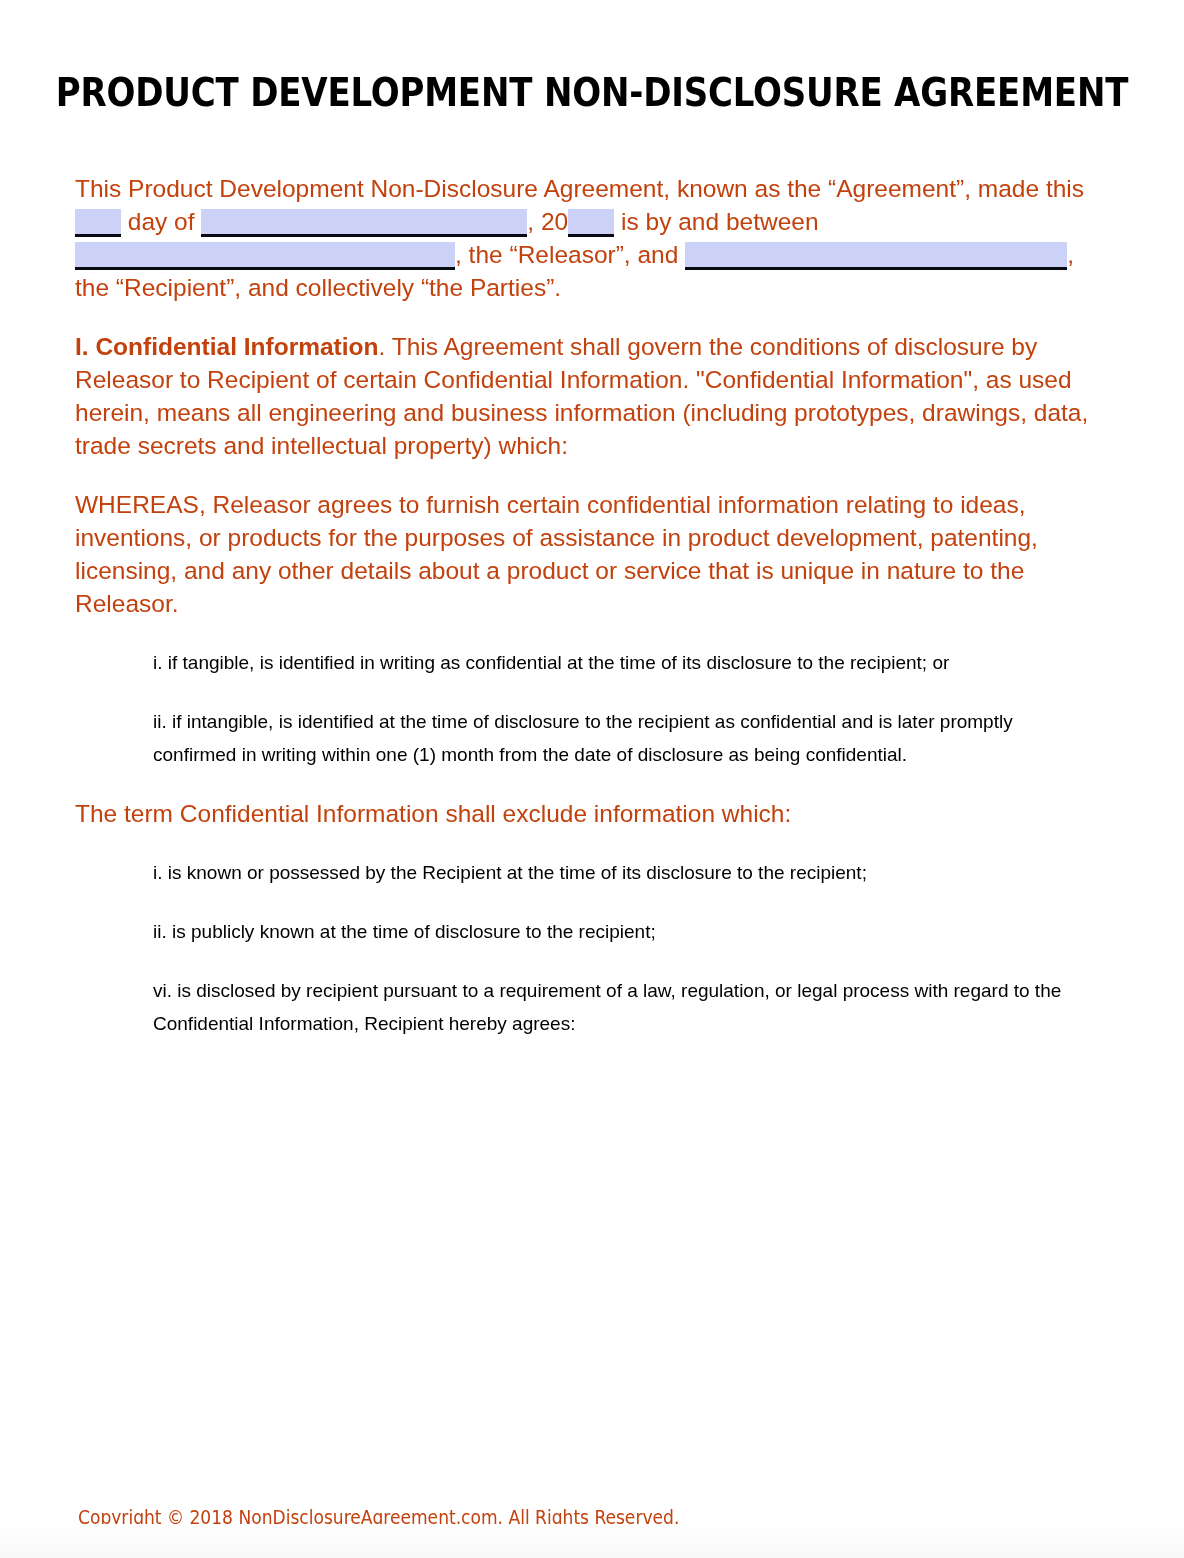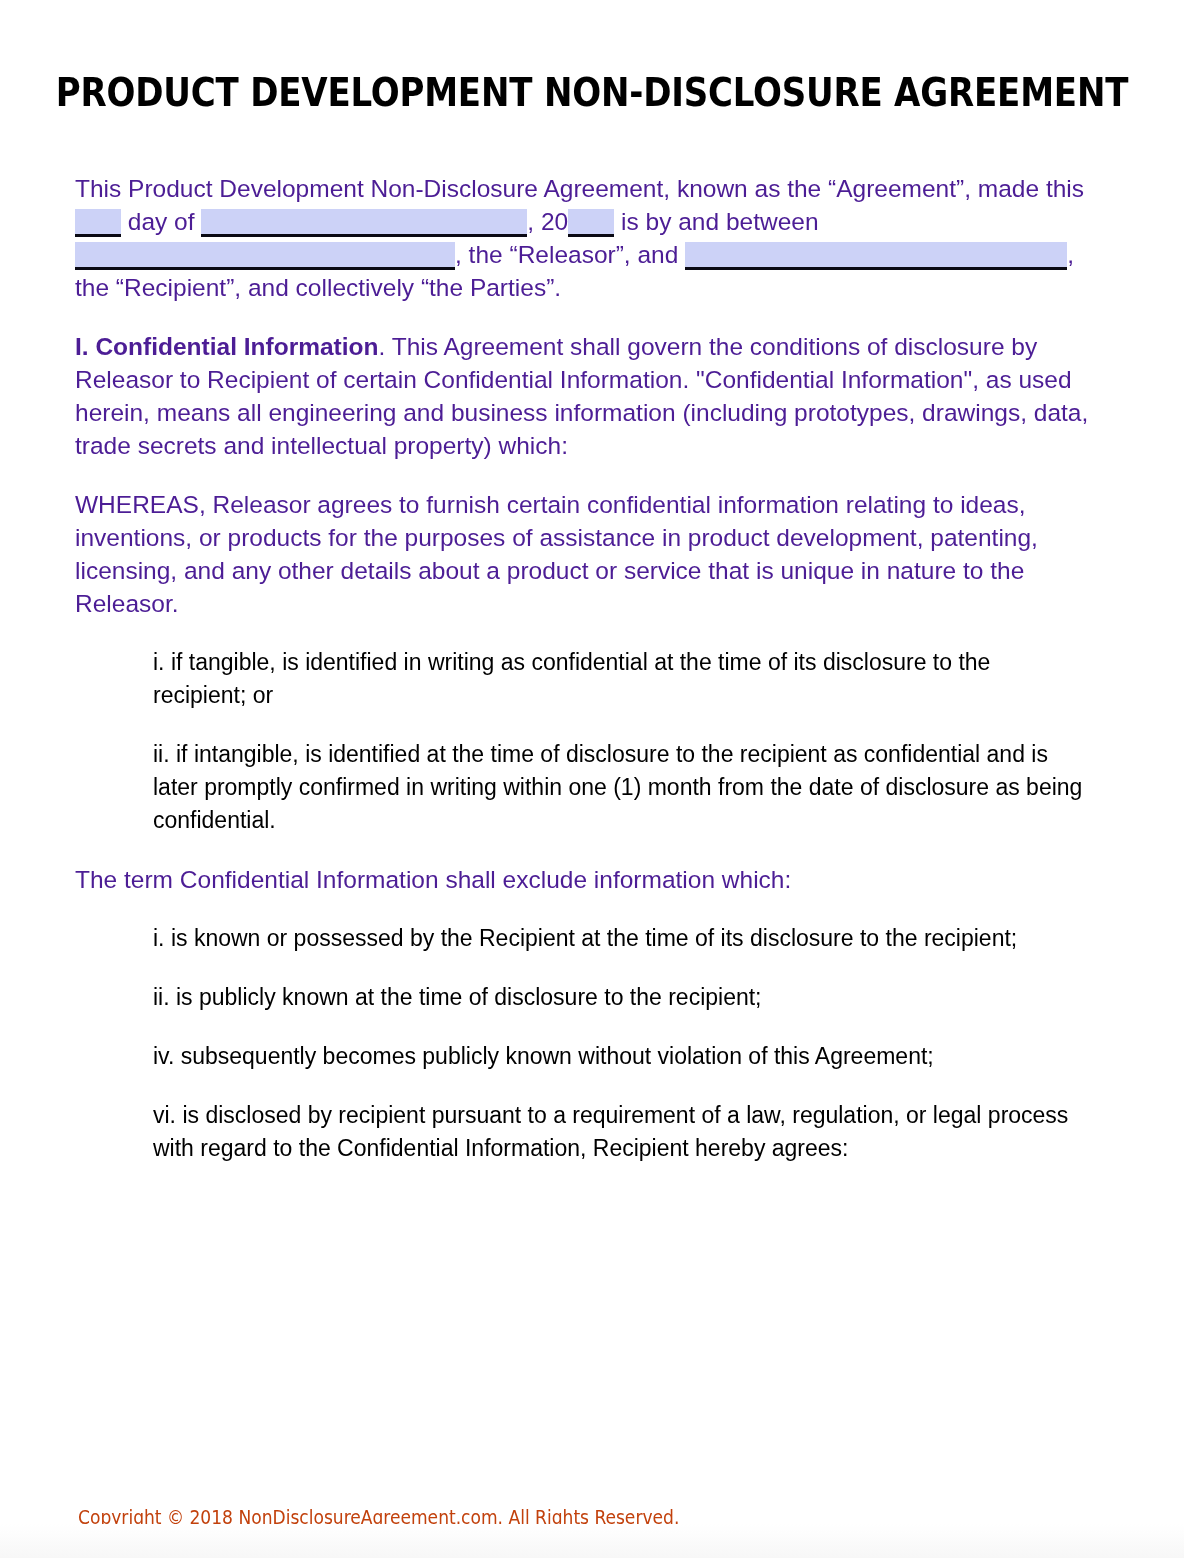--- a/index.html
+++ b/index.html
@@ -59,27 +59,27 @@
     left: 75px;
     top: 172px;
     width: 1015px;
   }
 
   p.para {
     margin: 0 0 26px 0;
     font-size: 24.5px;
     line-height: 33px;
     text-align: left;
-    color: #4c1d95;
+    color: #c2410c;
   }
 
   p.item {
     margin: 0 0 26px 0;
     margin-left: 78px;
-    font-size: 23px;
+    font-size: 19px;
     line-height: 33px;
     text-align: left;
   }
 
   p.item:last-child {
     margin-bottom: 0;
   }
 
   .bold {
     font-weight: bold;
@@ -132,21 +132,20 @@
 
     <p class="item">ii. if intangible, is identified at the time of disclosure to the recipient as confidential and is later promptly confirmed in writing within one (1) month from the date of disclosure as being confidential.</p>
 
     <p class="para">The term Confidential Information shall exclude information which:</p>
 
     <p class="item">i. is known or possessed by the Recipient at the time of its disclosure to the recipient;</p>
 
     <p class="item">ii. is publicly known at the time of disclosure to the recipient;</p>
 
 
-    <p class="item">iv. subsequently becomes publicly known without violation of this Agreement;</p>
 
 
     <p class="item">vi. is disclosed by recipient pursuant to a requirement of a law, regulation, or legal process with regard to the Confidential Information, Recipient hereby agrees:</p>
 
   </div>
 
   <div class="footer">Copyright © 2018 NonDisclosureAgreement.com. All Rights Reserved.</div>
 
   <div class="page-bottom-shade"></div>
 

